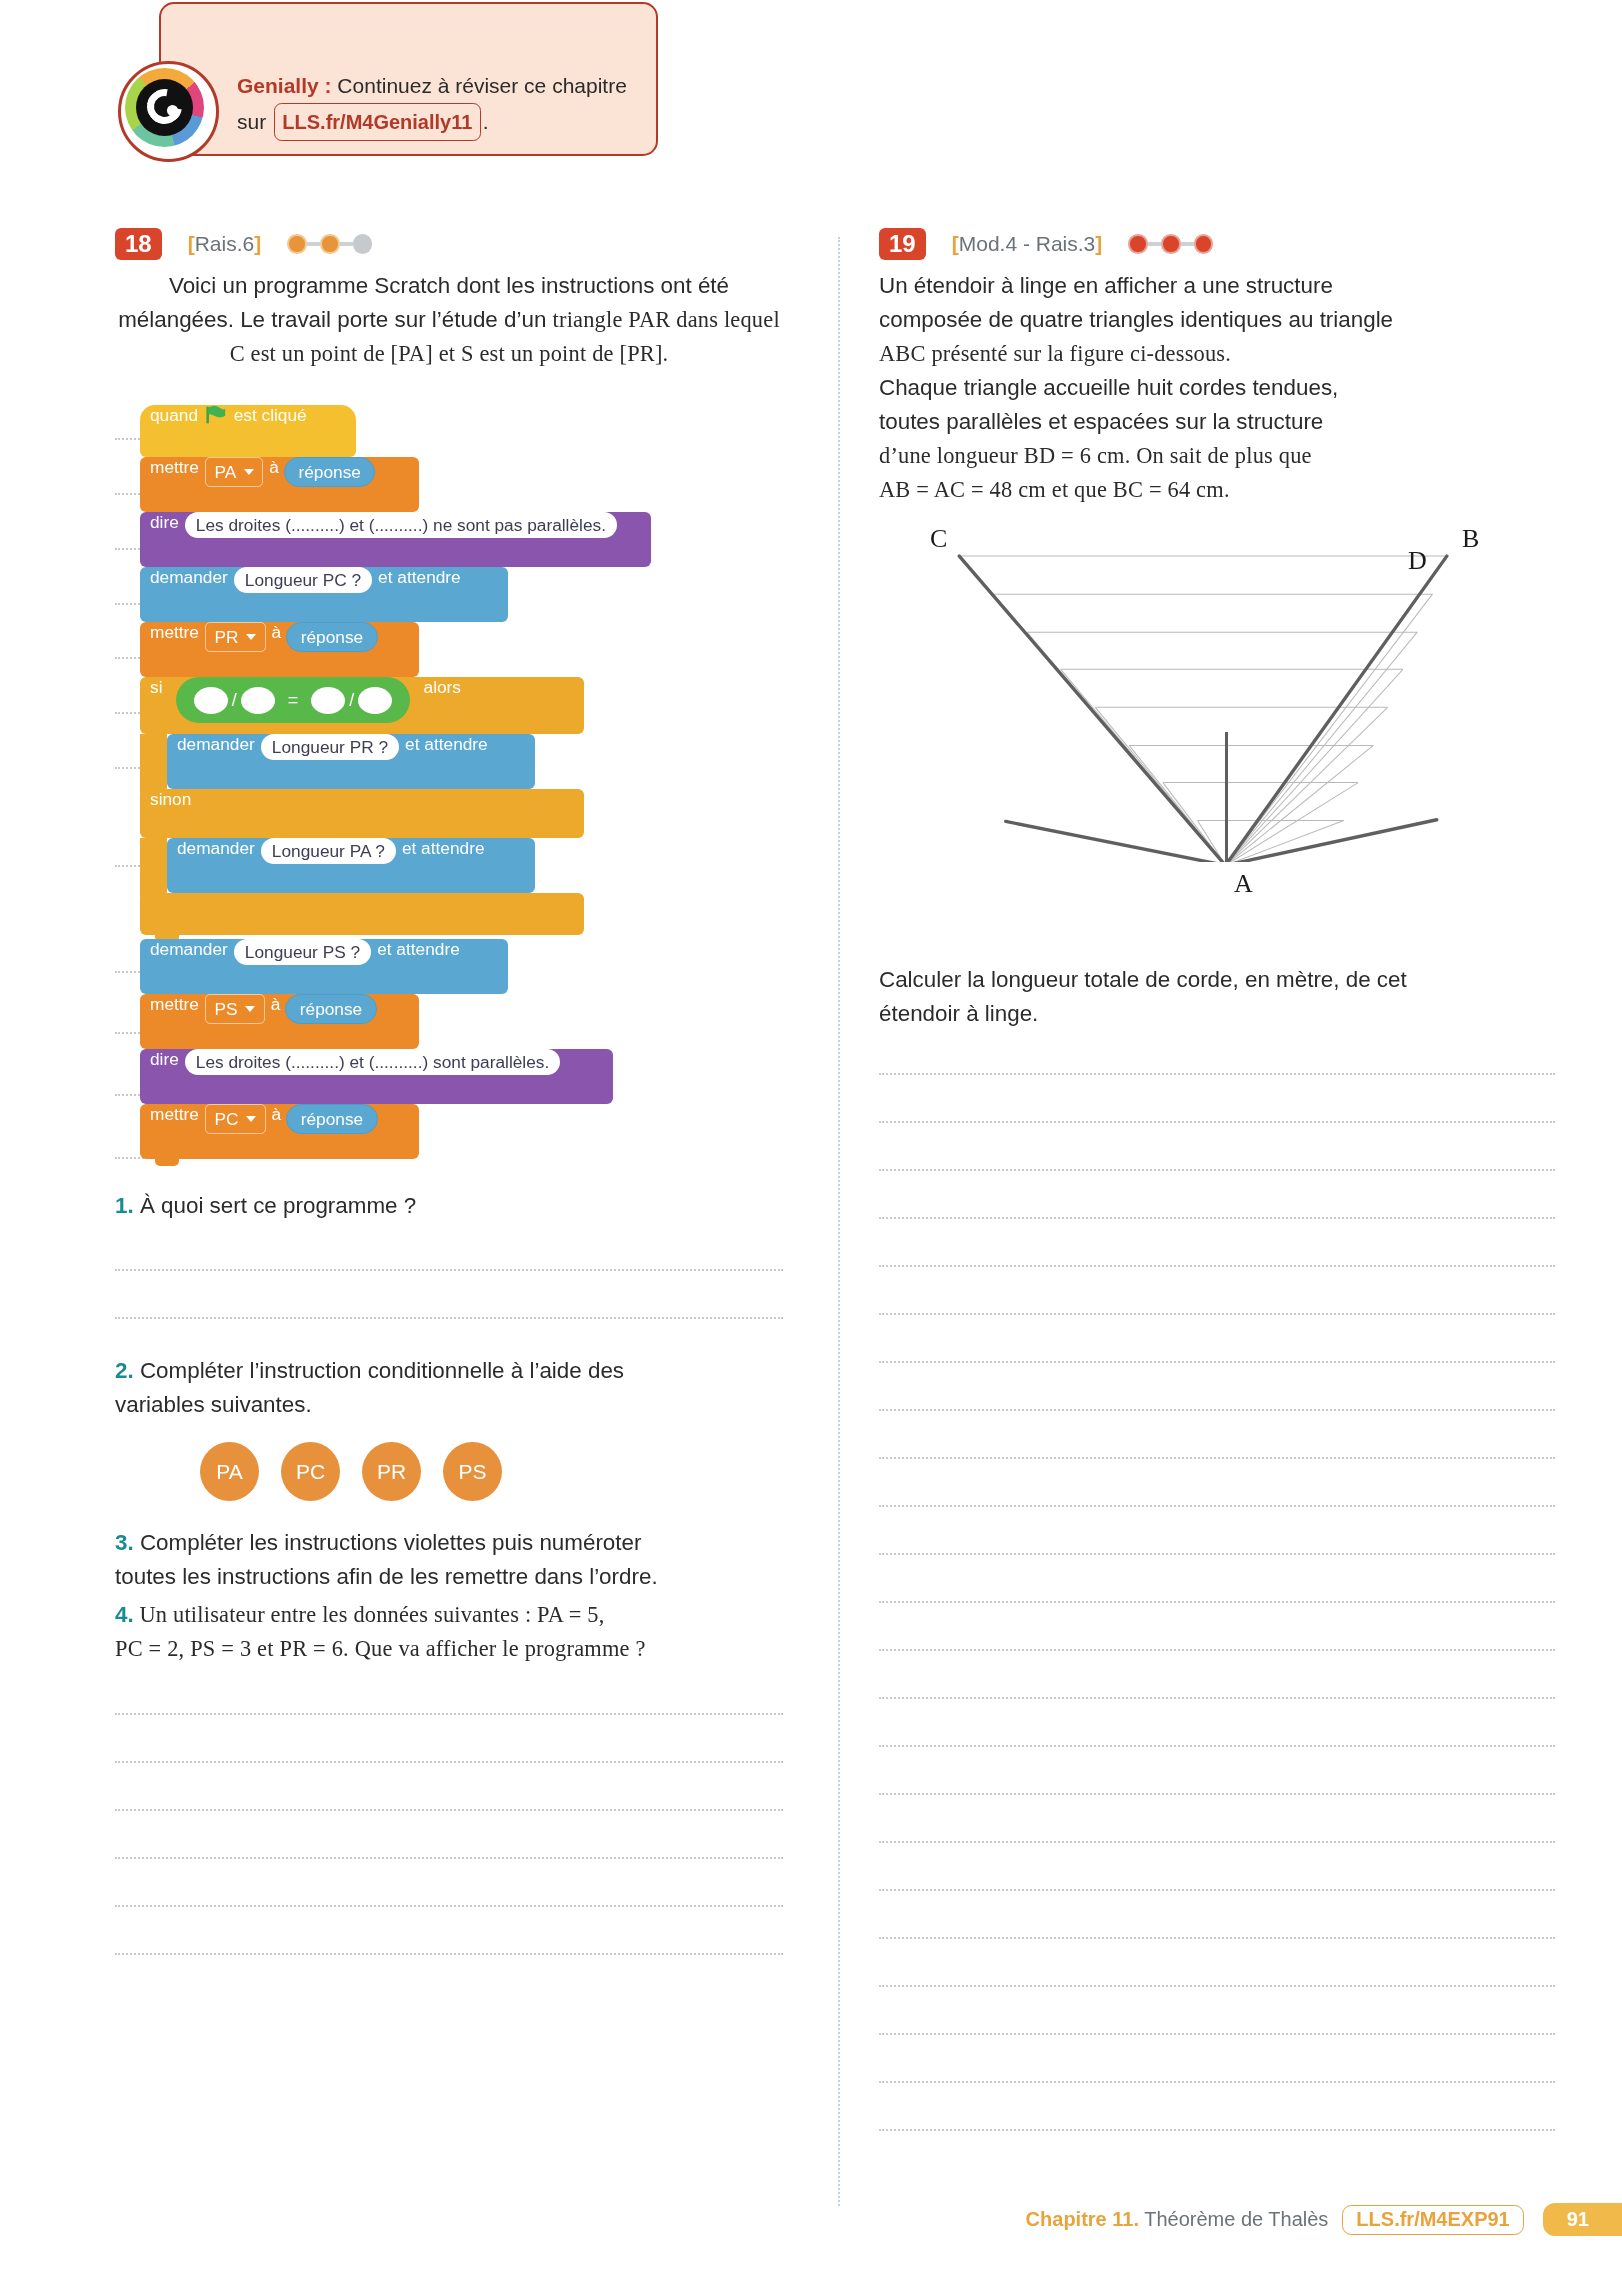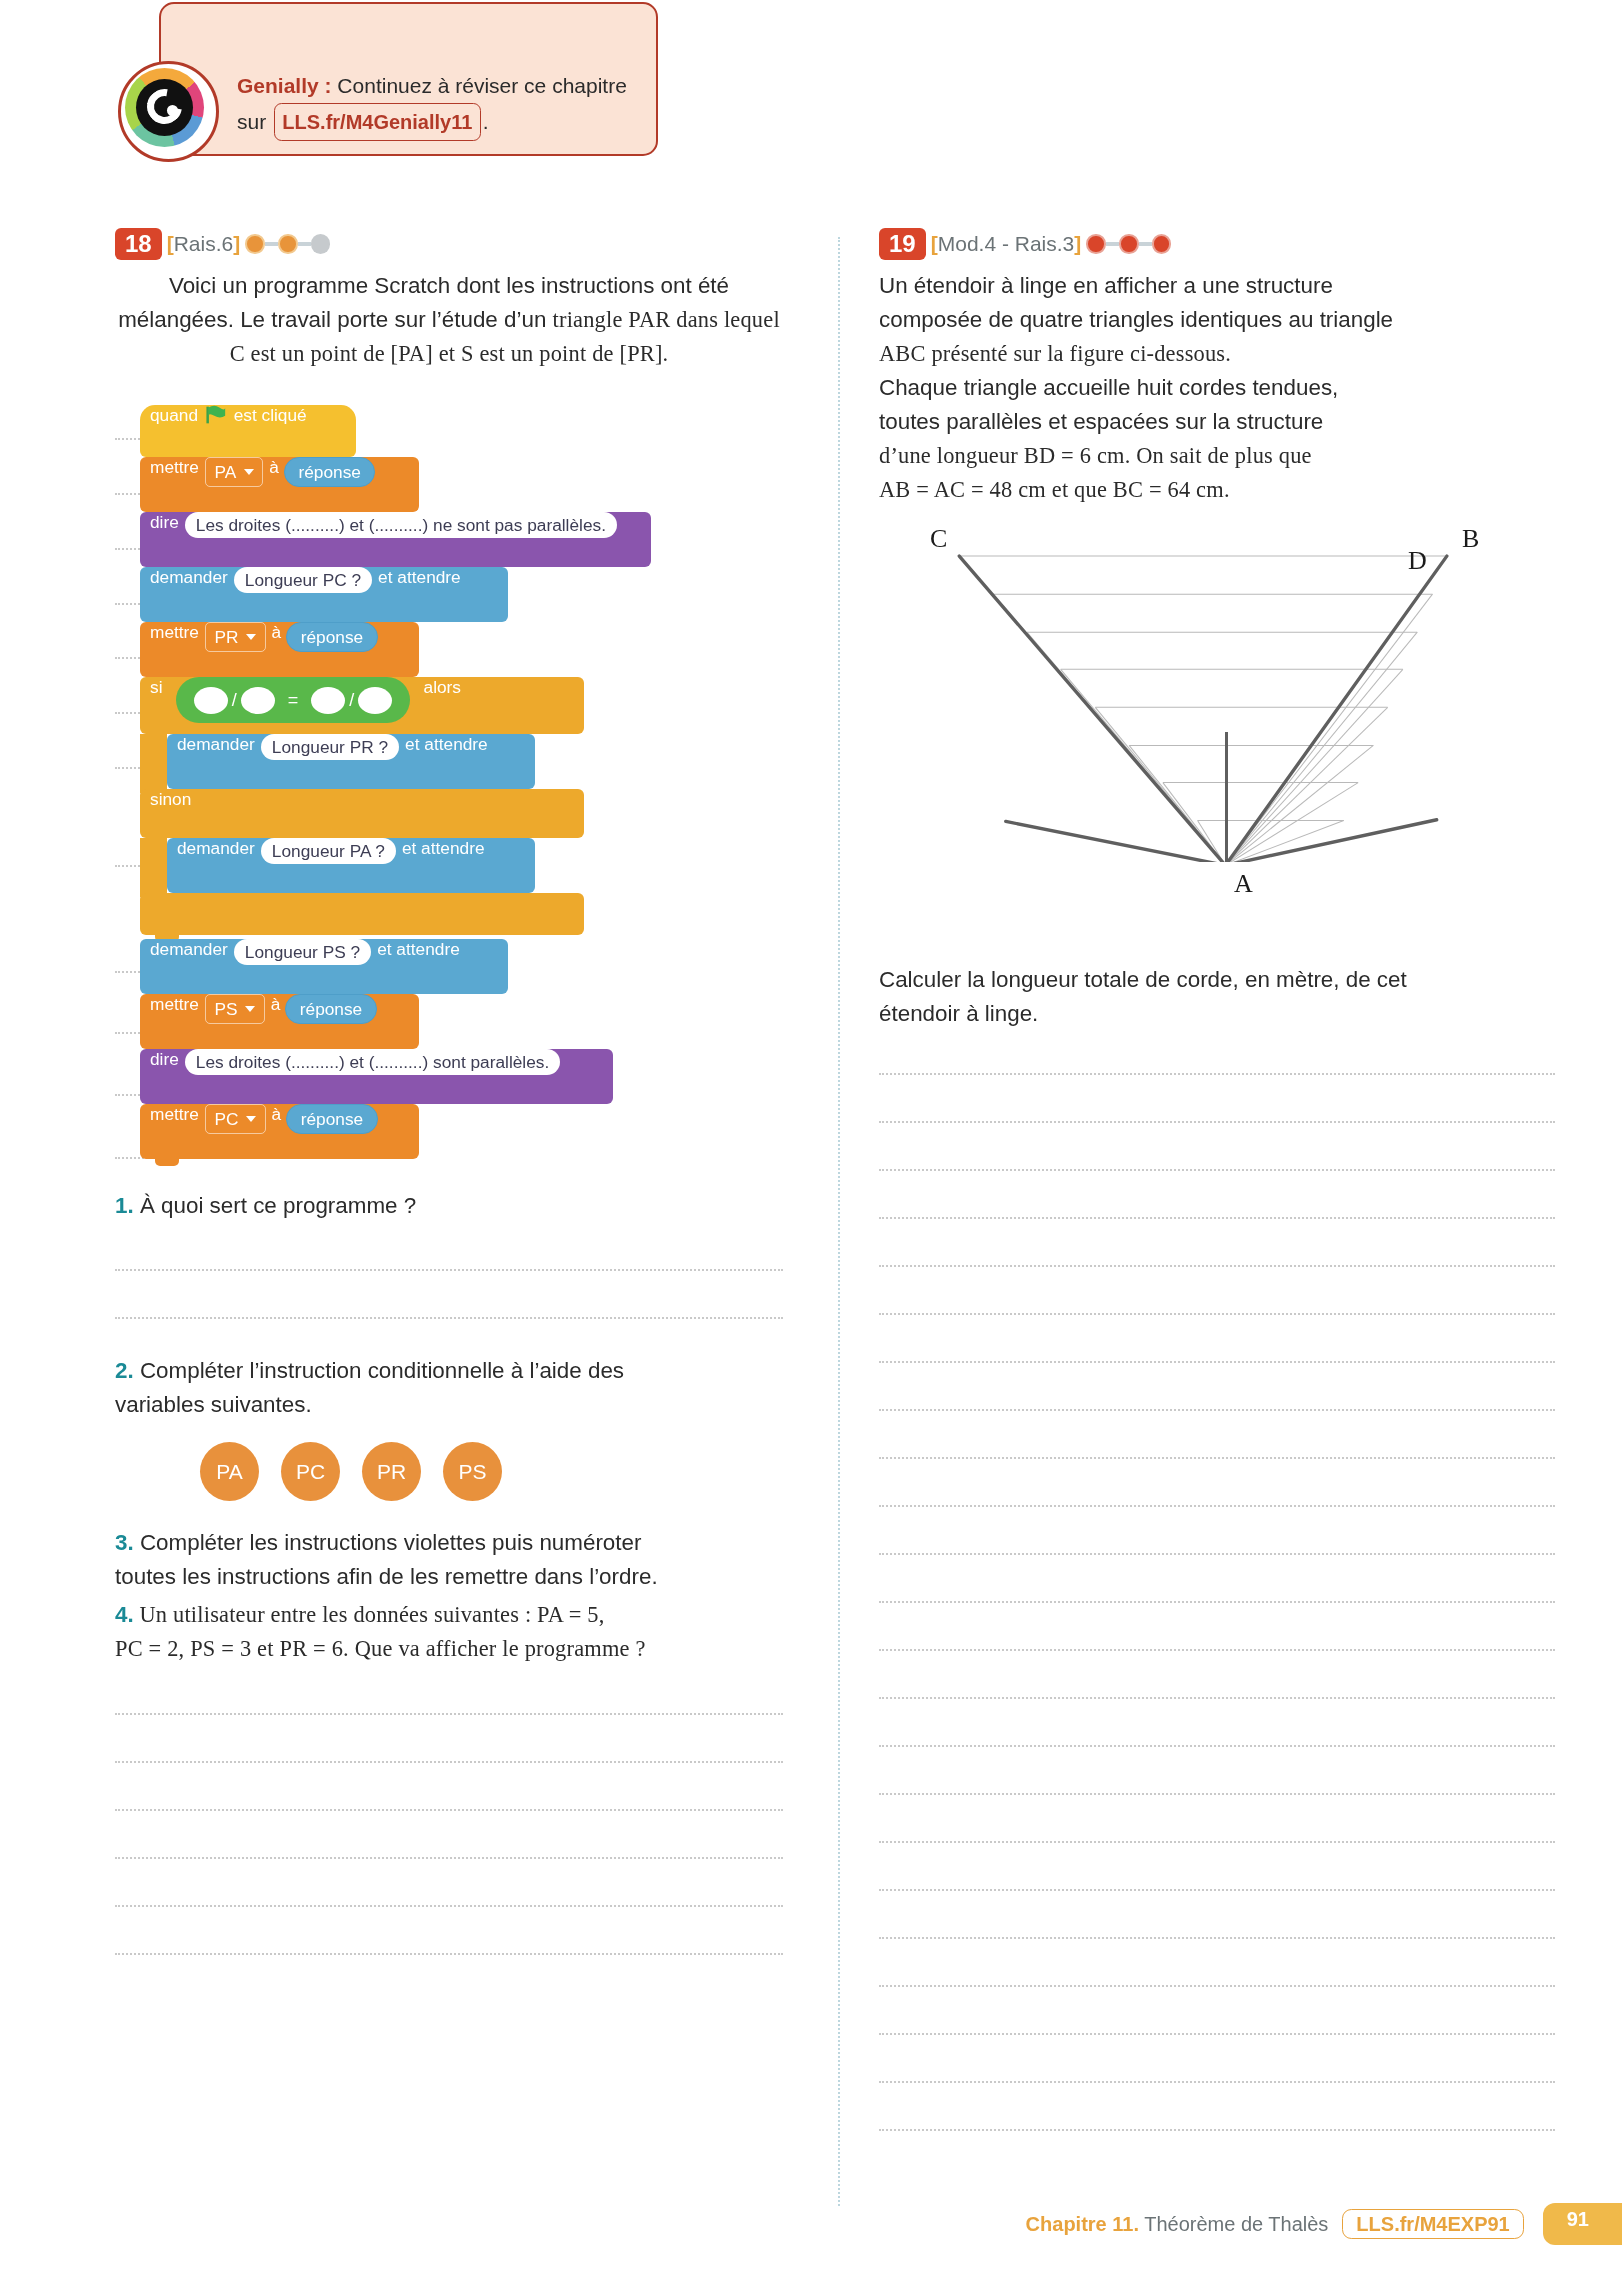--- a/index.html
+++ b/index.html
@@ -56,21 +56,21 @@
 
   
   .col-left{position:absolute;left:115px;top:228px;width:701px;}
   .col-right{position:absolute;left:879px;top:228px;width:706px;}
   .col-divider{
     position:absolute;left:838px;top:237px;width:0;height:1969px;
     border-left:2.5px dotted #bcd6de;
   }
 
   
-  .ex-head{display:flex;align-items:center;gap:5px;margin-bottom:9.3px;}
+  .ex-head{display:flex;align-items:center;gap:26px;margin-bottom:9.3px;}
   .ex-num{
     background:#d9452a;color:#fff;font-weight:bold;font-size:24px;
     border-radius:6px;padding:2.5px 10px 4.2px 10px;line-height:1.05;
   }
   .ex-tag{font-size:21px;color:#6b7376;}
   .ex-tag .br{color:#e8a33d;font-weight:bold;}
   .dots{display:flex;align-items:center;}
   .dot{width:19.4px;height:19.4px;border-radius:50%;box-sizing:border-box;}
   .dot.o{background:#e8943a;border:2.5px solid #f2c98f;}
   .dot.r{background:#d9452a;border:2.5px solid #e9a295;}
@@ -143,21 +143,21 @@
     font-size:20px;
   }
   .foot-ch{color:#e8a33d;font-weight:bold;text-align:center;}
   .foot-title{color:#6b7376;}
   .foot-pill{
     border:1.7px solid #e8a33d;border-radius:9.3px;padding:2.5px 13.5px;
     color:#e8a33d;font-weight:bold;
   }
   .foot-page{
     background:#f0b94a;color:#fff;font-weight:bold;
-    border-radius:12px 0 0 12px;padding:5px 34px 14px 24px;margin-left:5px;
+    border-radius:12px 0 0 12px;padding:5px 34px 5px 24px;margin-left:5px;
   }
 </style>
 </head>
 <body>
 
 <div class="page">
 
   <div class="genially-box"></div>
   <div class="genially-logo">
     <div class="ring"></div>

